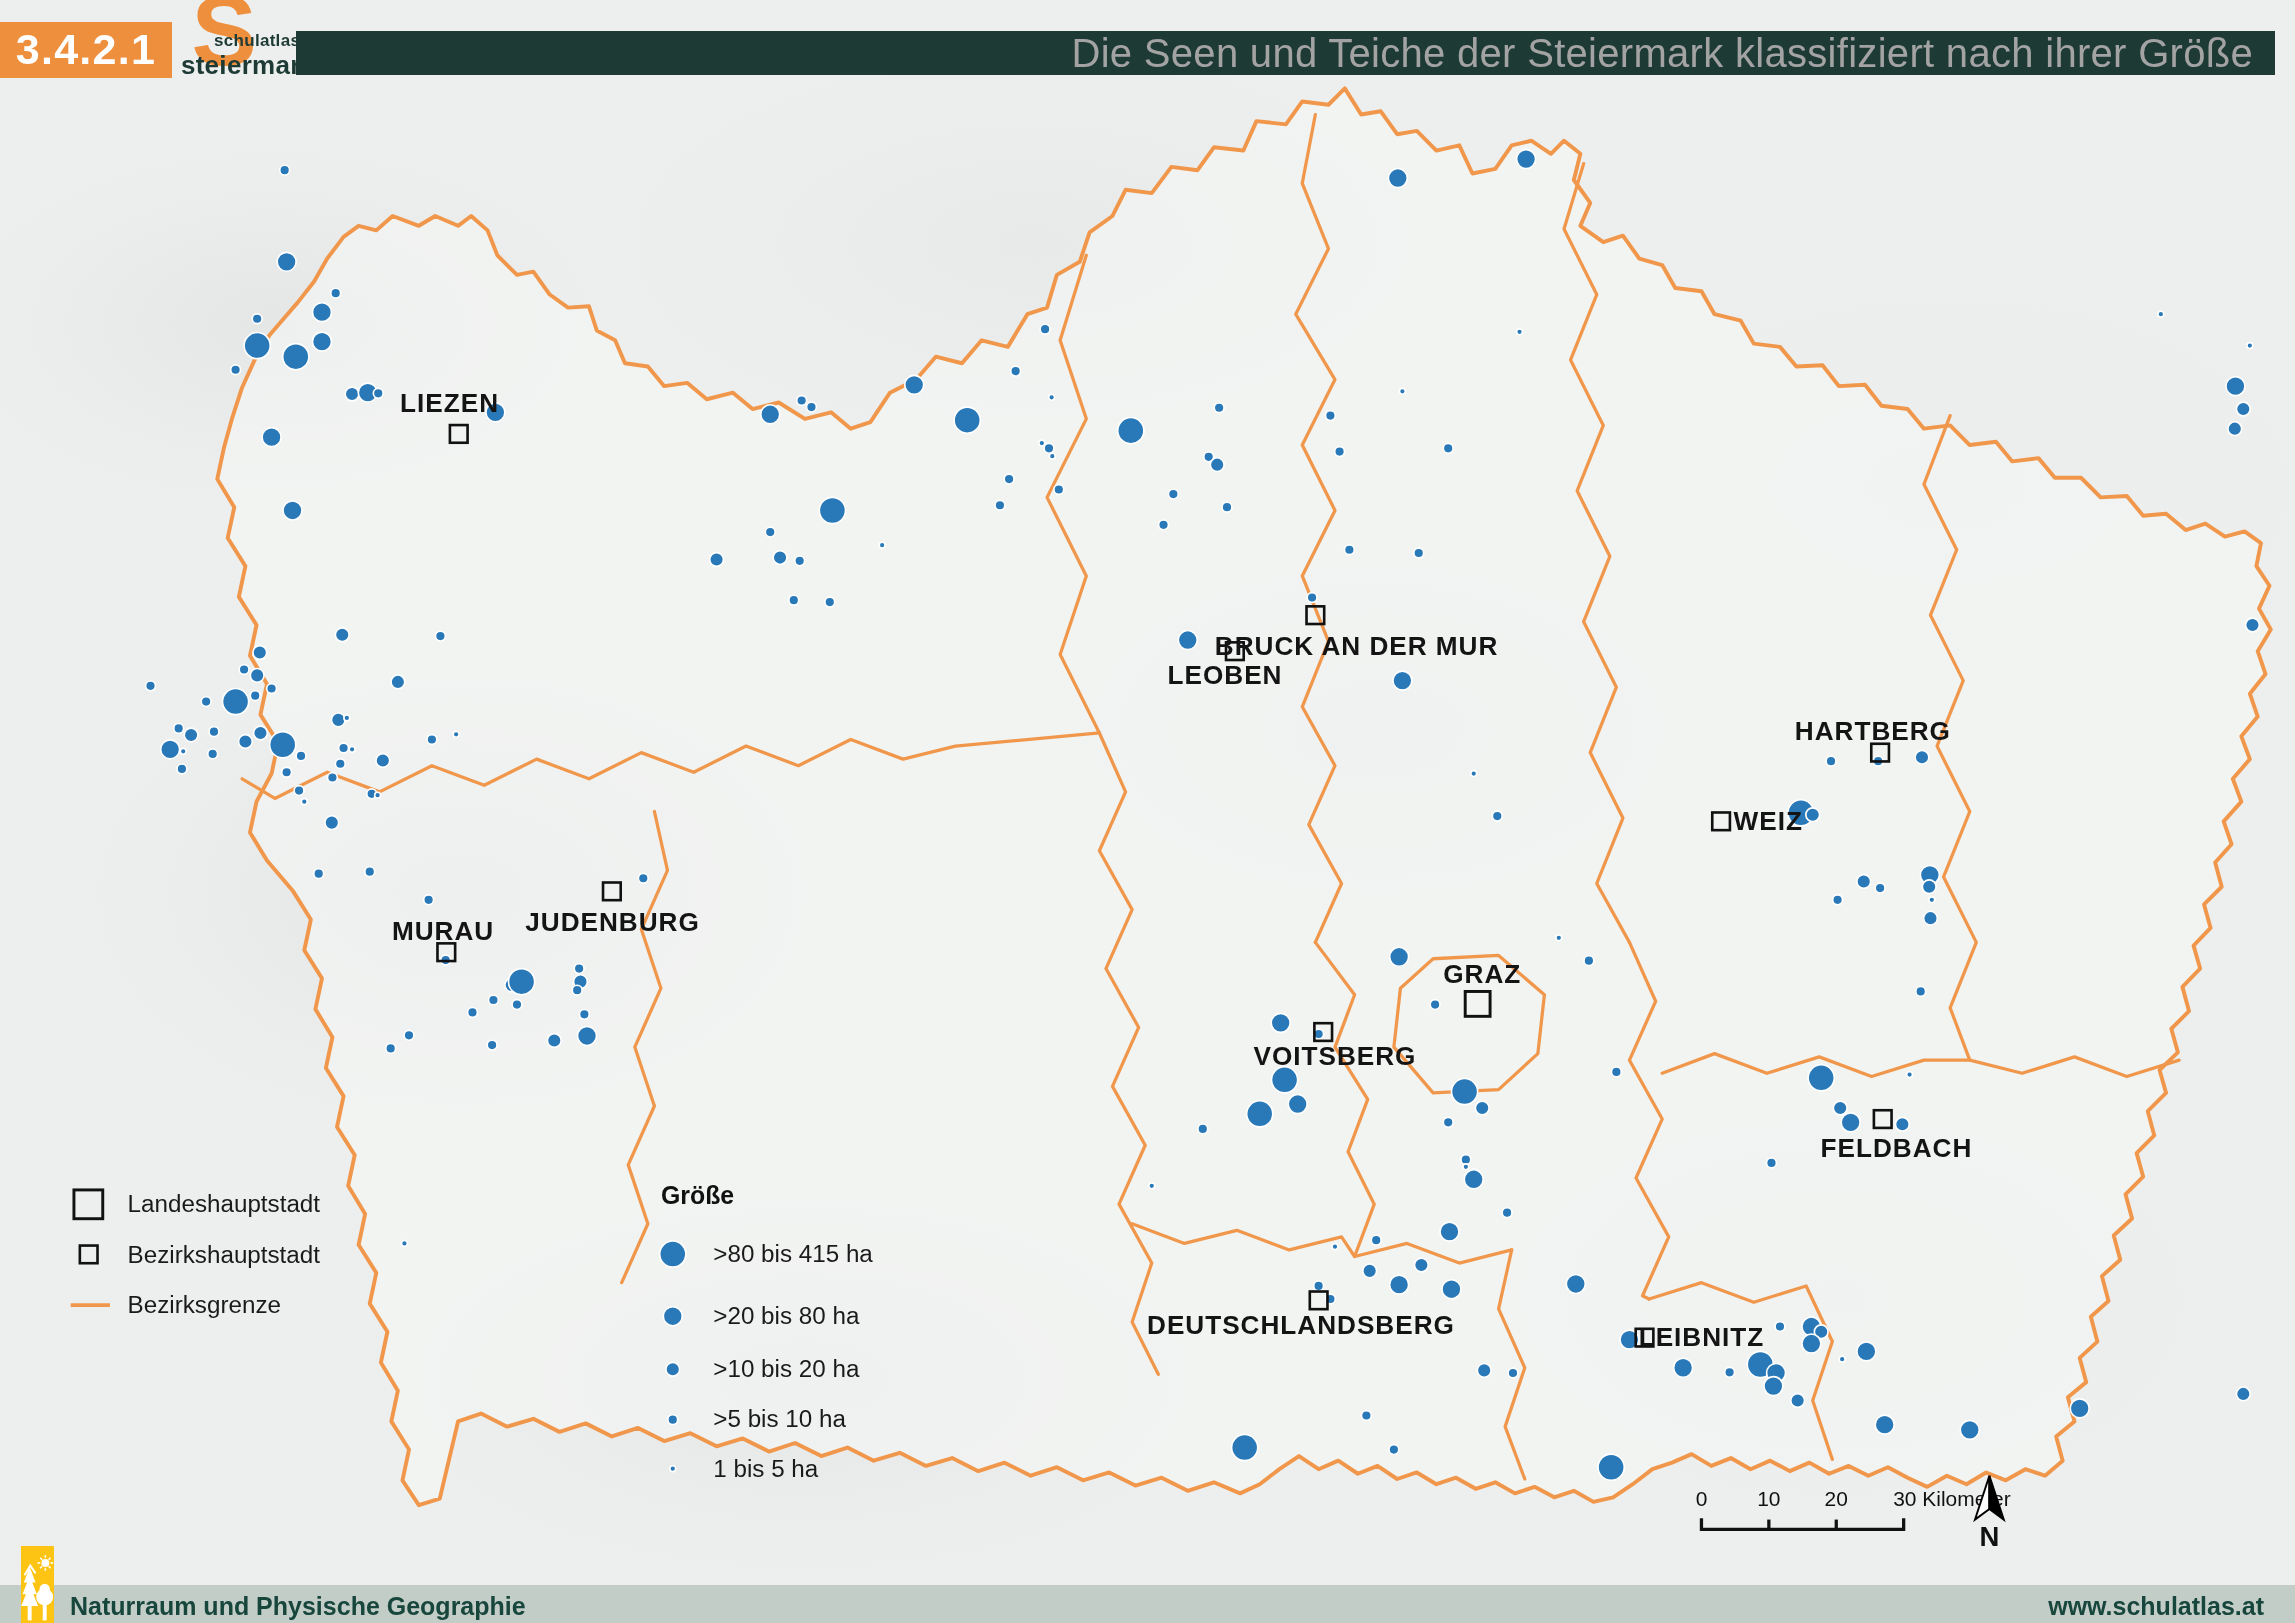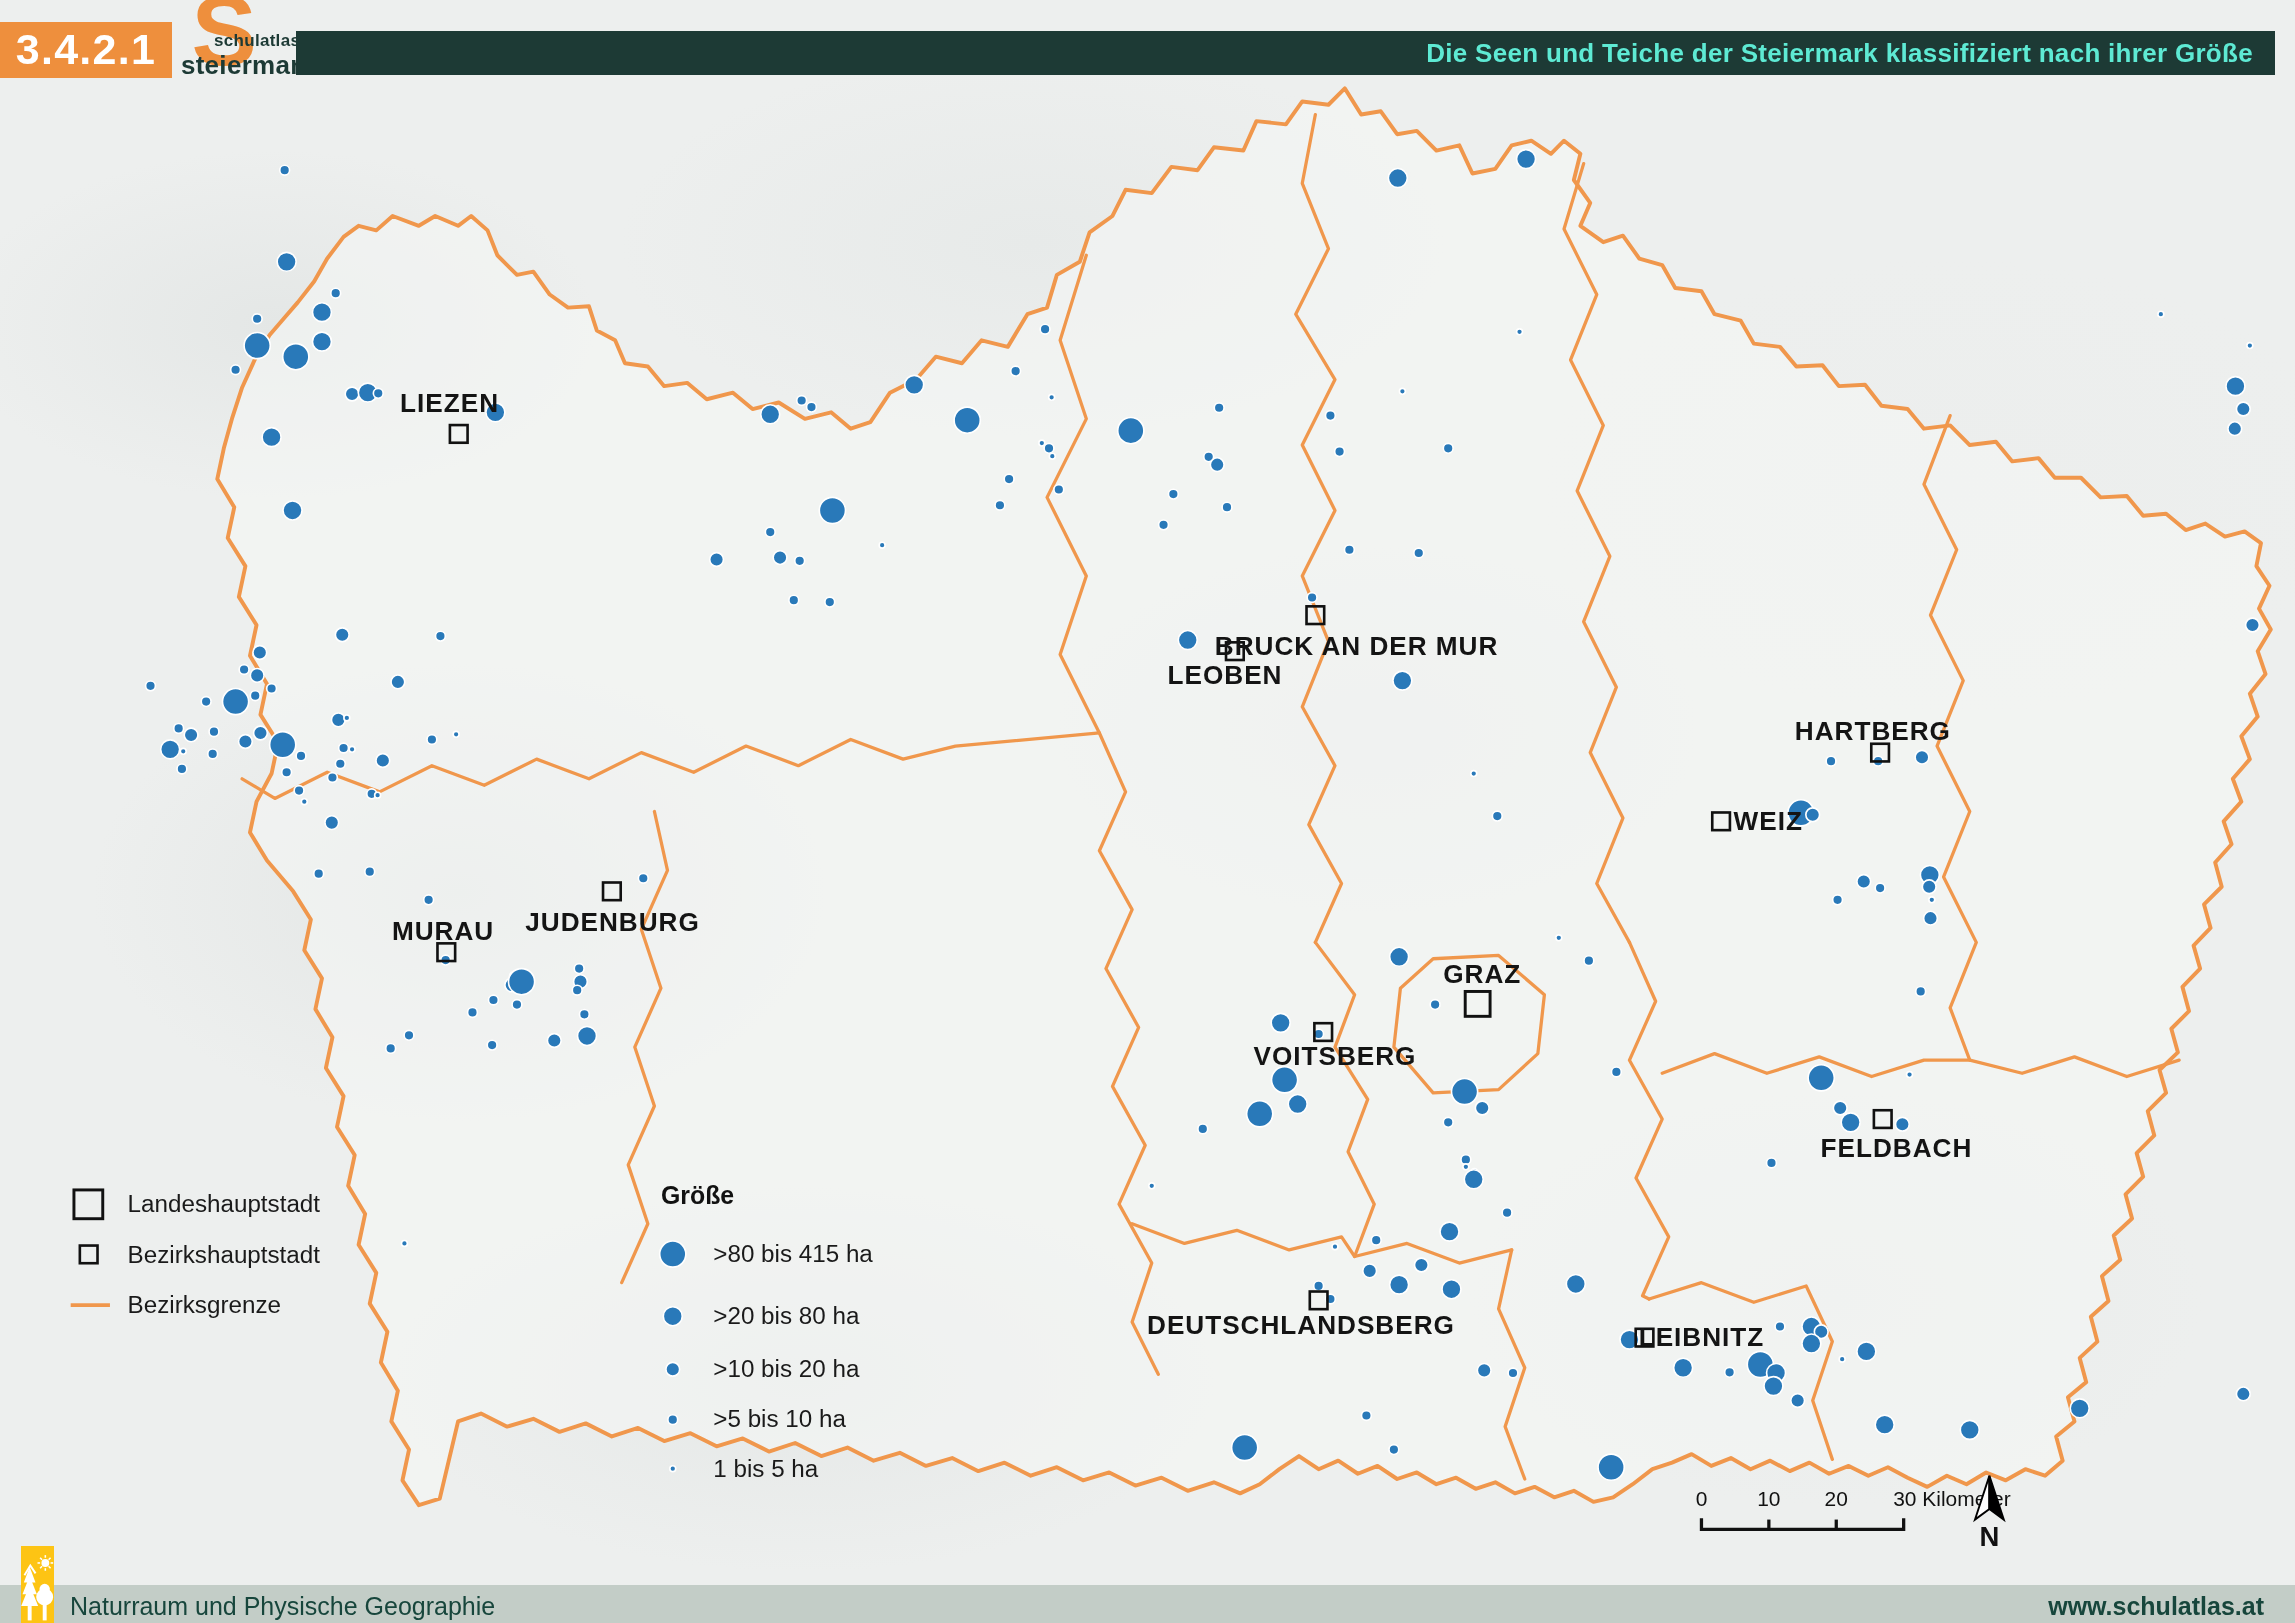--- a/index.html
+++ b/index.html
@@ -29,27 +29,27 @@
   .logo{position:absolute;left:177px;top:0;width:118px;height:98px;}
   .logo .big-s{
     position:absolute;left:14.4px;top:-18.3px;font-size:98px;font-weight:700;color:var(--accent-orange);line-height:98px;
   }
   .logo .l1{position:absolute;left:37px;top:31px;font-size:17px;font-weight:700;color:var(--titlebar-green);letter-spacing:0.3px;}
   .logo .l2{position:absolute;left:3.9px;top:50px;font-size:26px;font-weight:700;color:var(--titlebar-green);letter-spacing:0.3px;}
   .titlebar{
     position:absolute;left:296px;top:31px;width:1979px;height:44px;background:var(--titlebar-green);
     display:flex;align-items:center;justify-content:flex-end;
   }
-  .titlebar .t{color:#5eead4;font-size:26px;font-weight:700;padding-right:22px;letter-spacing:0.3px;}
+  .titlebar .t{color:#a3a3a3;font-size:40px;font-weight:400;padding-right:22px;letter-spacing:0.3px;}
   svg.map{position:absolute;left:0;top:0;}
   .footer-bar{
     position:absolute;left:0;top:1585px;width:2295px;height:39px;background:var(--footer-bar);
   }
   .footer-left{
-    position:absolute;left:70px;top:1592px;font-size:25px;font-weight:400;color:var(--footer-text);
+    position:absolute;left:70px;top:1592px;font-size:25px;font-weight:700;color:var(--footer-text);
   }
   .footer-right{
     position:absolute;right:31px;top:1592px;font-size:25px;font-weight:700;color:var(--footer-text);text-decoration:none;
   }
   .icon-box{position:absolute;left:21px;top:1546px;width:33px;height:77px;background:var(--icon-yellow);}
   .legend{position:absolute;left:0;top:0;}
 </style>
 </head>
 <body>
 

